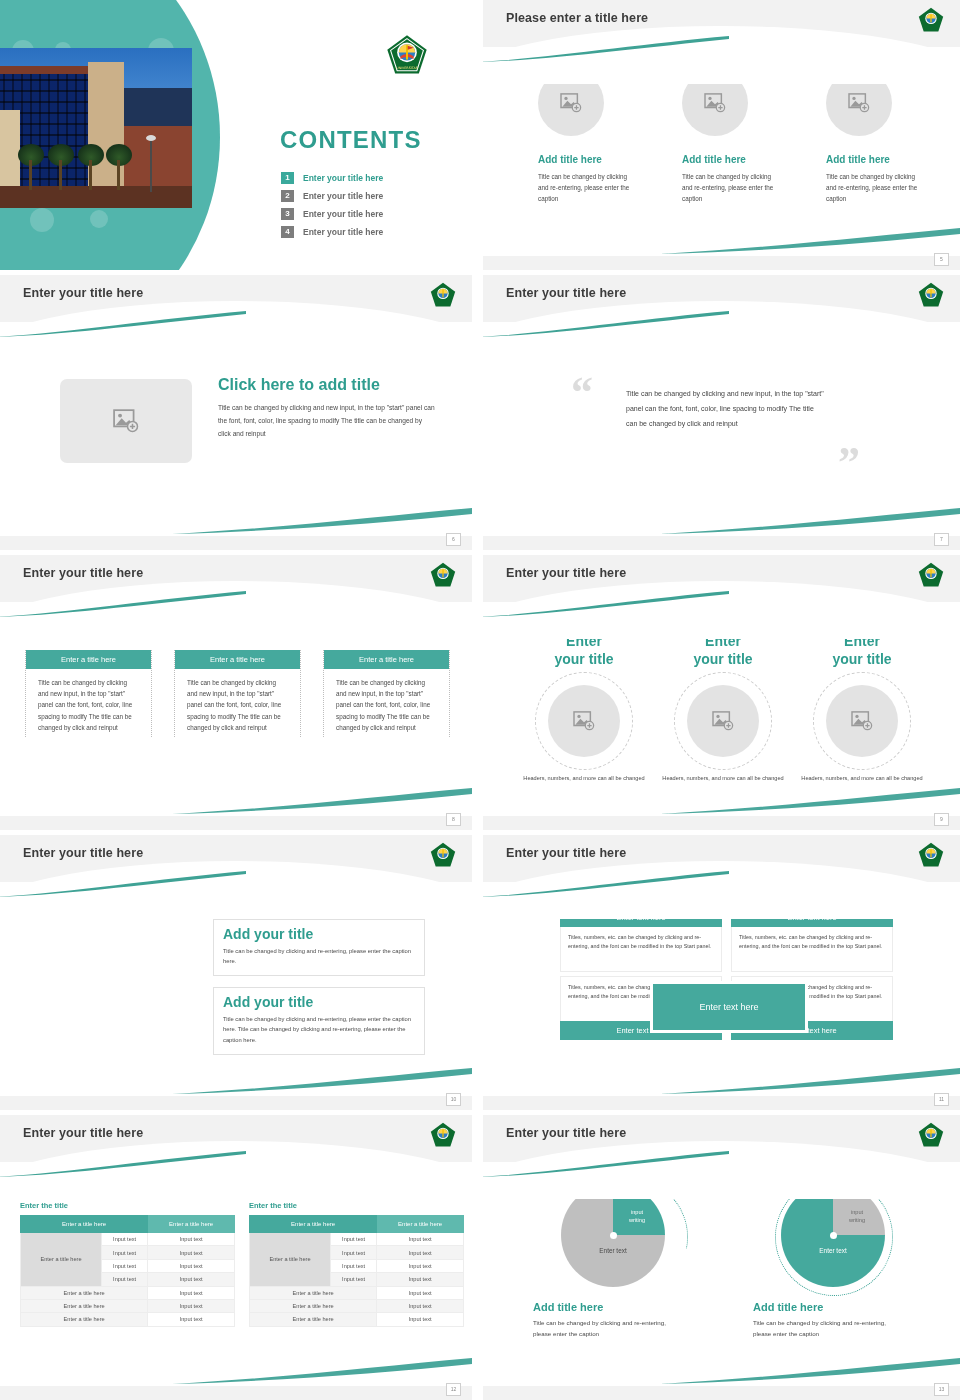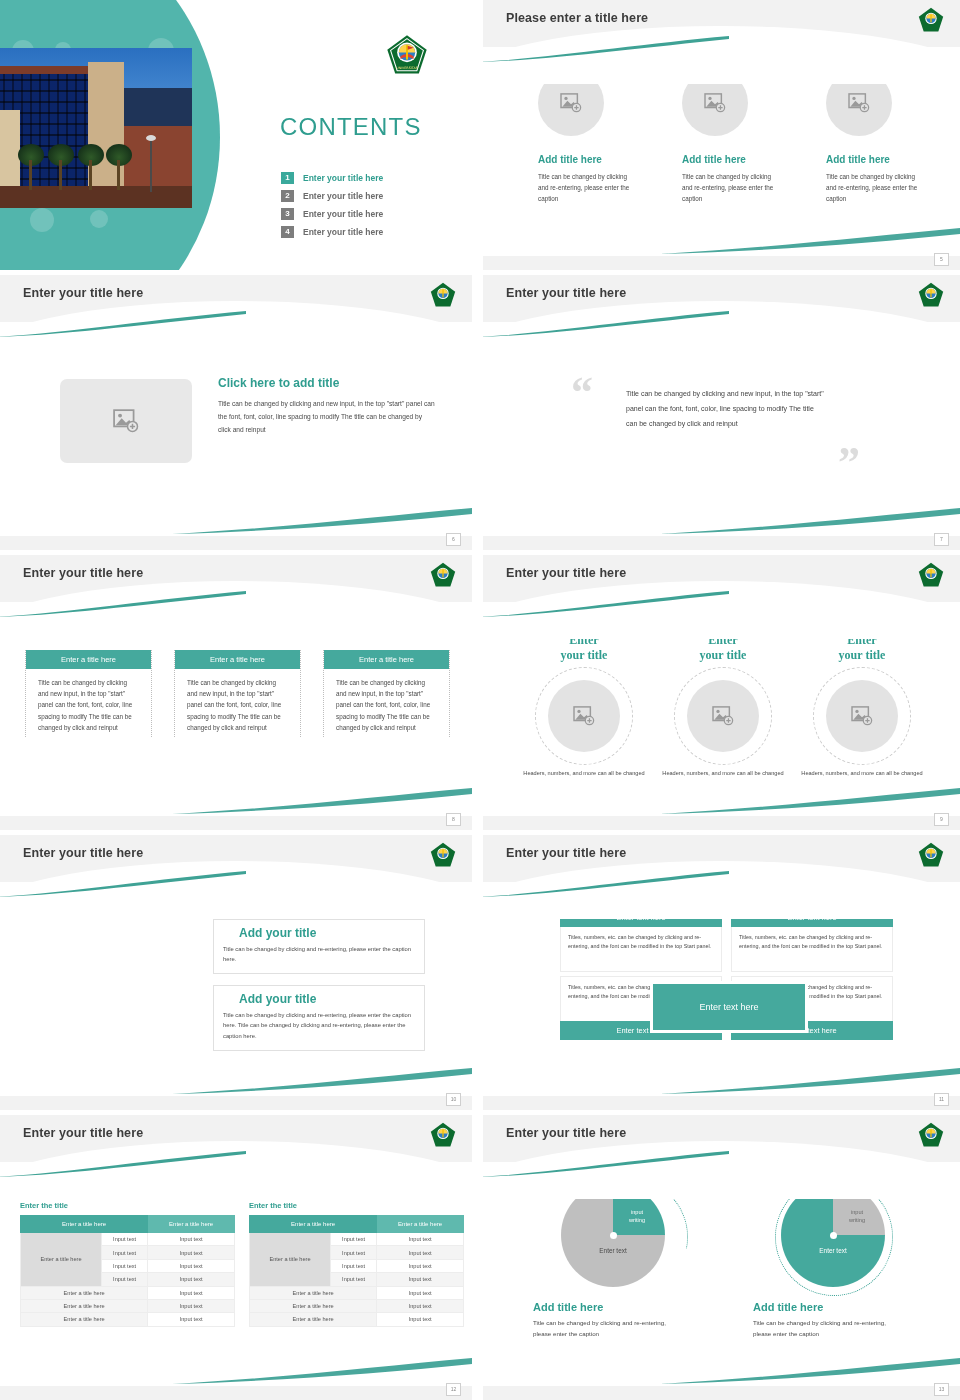--- a/index.html
+++ b/index.html
@@ -44,21 +44,21 @@
   .ph-tower2{position:absolute;left:124px;top:40px;width:70px;height:120px;background:#1f3458;}
   .ph-brick{position:absolute;left:124px;top:78px;width:70px;height:82px;background:#8a4430;}
   .ph-left{position:absolute;left:-4px;top:62px;width:24px;height:98px;background:#d8c5a0;}
   .ph-ground{position:absolute;left:0;bottom:0;width:100%;height:22px;background:#5c3222;}
   .palm{position:absolute;bottom:18px;width:26px;height:46px;}
   .palm i{position:absolute;left:11px;bottom:0;width:3px;height:30px;background:#5c4423;display:block;}
   .palm b{position:absolute;left:0;bottom:24px;width:26px;height:22px;border-radius:50%;
           background:radial-gradient(circle at 50% 60%,#2f5a28,#17331a 70%);display:block;}
   .lamp{position:absolute;left:150px;bottom:16px;width:2px;height:52px;background:#4a4a4a;}
   .lamp:after{content:"";position:absolute;left:-4px;top:-5px;width:10px;height:6px;border-radius:50%;background:#d9d9d9;}
-  .cover-title{position:absolute;left:280px;top:113px;font-size:24px;font-weight:normal;color:#2f9d8f;letter-spacing:1.2px;}
+  .cover-title{position:absolute;left:280px;top:126px;font-size:24px;font-weight:bold;color:#2f9d8f;letter-spacing:1.2px;}
   .toc{position:absolute;left:281px;top:172px;width:190px;}
   .toc-row{display:flex;align-items:center;margin-bottom:6px;}
   .toc-num{width:13px;height:12px;line-height:12px;text-align:center;font-size:8px;font-weight:bold;color:#fff;background:#7d7d7d;margin-right:9px;}
   .toc-num.on{background:#3aa99c;}
   .toc-lbl{font-size:8.5px;font-weight:bold;color:#6b6b6b;}
   .toc-lbl.on{color:#2f9d8f;}
   .cover-logo{position:absolute;left:386px;top:34px;width:42px;height:42px;}
 
   
   .circle-img{width:66px;height:66px;border-radius:50%;background:#e3e3e3;display:flex;align-items:center;justify-content:center;}
@@ -70,47 +70,47 @@
   .s2-cols{position:absolute;left:40px;top:70px;width:400px;display:flex;justify-content:space-between;}
   .s2-col{width:112px;}
   .s2-col .circle-img{margin:0 auto 0 15px;}
   .s2-col .h-teal{margin:18px 0 6px 15px;}
   .s2-col .cap{margin-left:15px;width:95px;}
 
   
   .s3-box{position:absolute;left:60px;top:104px;width:132px;height:84px;background:#e8e8e8;border-radius:7px;
           display:flex;align-items:center;justify-content:center;}
   .s3-txt{position:absolute;left:218px;top:101px;width:218px;}
-  .s3-txt h3{margin:0 0 7px;font-size:12px;font-weight:bold;color:#2f9d8f;}
+  .s3-txt h3{margin:0 0 7px;font-size:16px;font-weight:bold;color:#2f9d8f;}
 
   
   .q-mark{position:absolute;font-size:44px;color:#dcdcdc;font-family:"Liberation Serif",serif;font-weight:bold;line-height:1;}
   .s4-txt{position:absolute;left:143px;top:111px;width:200px;font-size:7px;line-height:2.15;color:#444;}
 
   
   .s5-cols{position:absolute;left:25px;top:95px;width:425px;display:flex;justify-content:space-between;}
   .s5-col{width:125px;border-left:1px dotted #bdbdbd;border-right:1px dotted #bdbdbd;padding-bottom:4px;}
   .s5-hd{background:#45a99d;color:#fff;font-size:7.5px;text-align:center;padding:5px 0;}
   .s5-bd{font-size:6.3px;line-height:1.78;color:#4a4a4a;padding:8px 12px 0;}
 
   
   .s6-cols{position:absolute;left:40px;top:78px;width:400px;display:flex;justify-content:space-between;}
   .s6-col{width:122px;text-align:center;position:relative;}
-  .s6-col .t{font-size:12px;font-weight:bold;color:#2f9d8f;line-height:1.25;font-family:Liberation Serif, serif;}
+  .s6-col .t{font-size:14px;font-weight:bold;color:#2f9d8f;line-height:1.25;}
   .s6-ring{width:96px;height:96px;border-radius:50%;border:1px dashed #cdcdcd;margin:4px auto 0;
            display:flex;align-items:center;justify-content:center;}
   .s6-ring .circle-img{width:72px;height:72px;}
   .s6-cap{font-size:5.6px;line-height:1.75;color:#4a4a4a;margin-top:4px;}
 
   
   .s7-left{position:absolute;left:68px;top:98px;width:120px;}
   .s7-left h2{margin:0 0 8px;font-size:17px;font-weight:bold;color:#2f9d8f;}
   .s7-right{position:absolute;left:213px;top:84px;width:212px;}
   .s7-card{border:1px solid #e0e0e0;padding:6px 9px 9px;margin-bottom:11px;position:relative;}
-  .s7-card h4{margin:0 16px 4px;font-size:12px;font-weight:bold;color:#2f9d8f;}
+  .s7-card h4{margin:0 0 4px;font-size:14px;font-weight:bold;color:#2f9d8f;}
   .s7-card .cap{font-size:5.8px;}
 
   
   .s8-wrap{position:absolute;left:77px;top:73px;width:333px;}
   .s8-row{display:flex;justify-content:space-between;}
   .s8-cell{width:162px;box-sizing:border-box;}
   .s8-hd{background:#45a99d;color:#fff;font-size:7.5px;text-align:center;padding:5px 0;}
   .s8-bd{border:1px solid #ececec;border-top:none;font-size:5.4px;line-height:1.7;color:#4a4a4a;padding:6px 7px;height:45px;box-sizing:border-box;}
   .s8-bd.bt{border-top:1px solid #ececec;border-bottom:none;}
   .s8-center{position:absolute;left:90px;top:73px;width:152px;height:46px;background:#45a99d;border:3px solid #fff;

